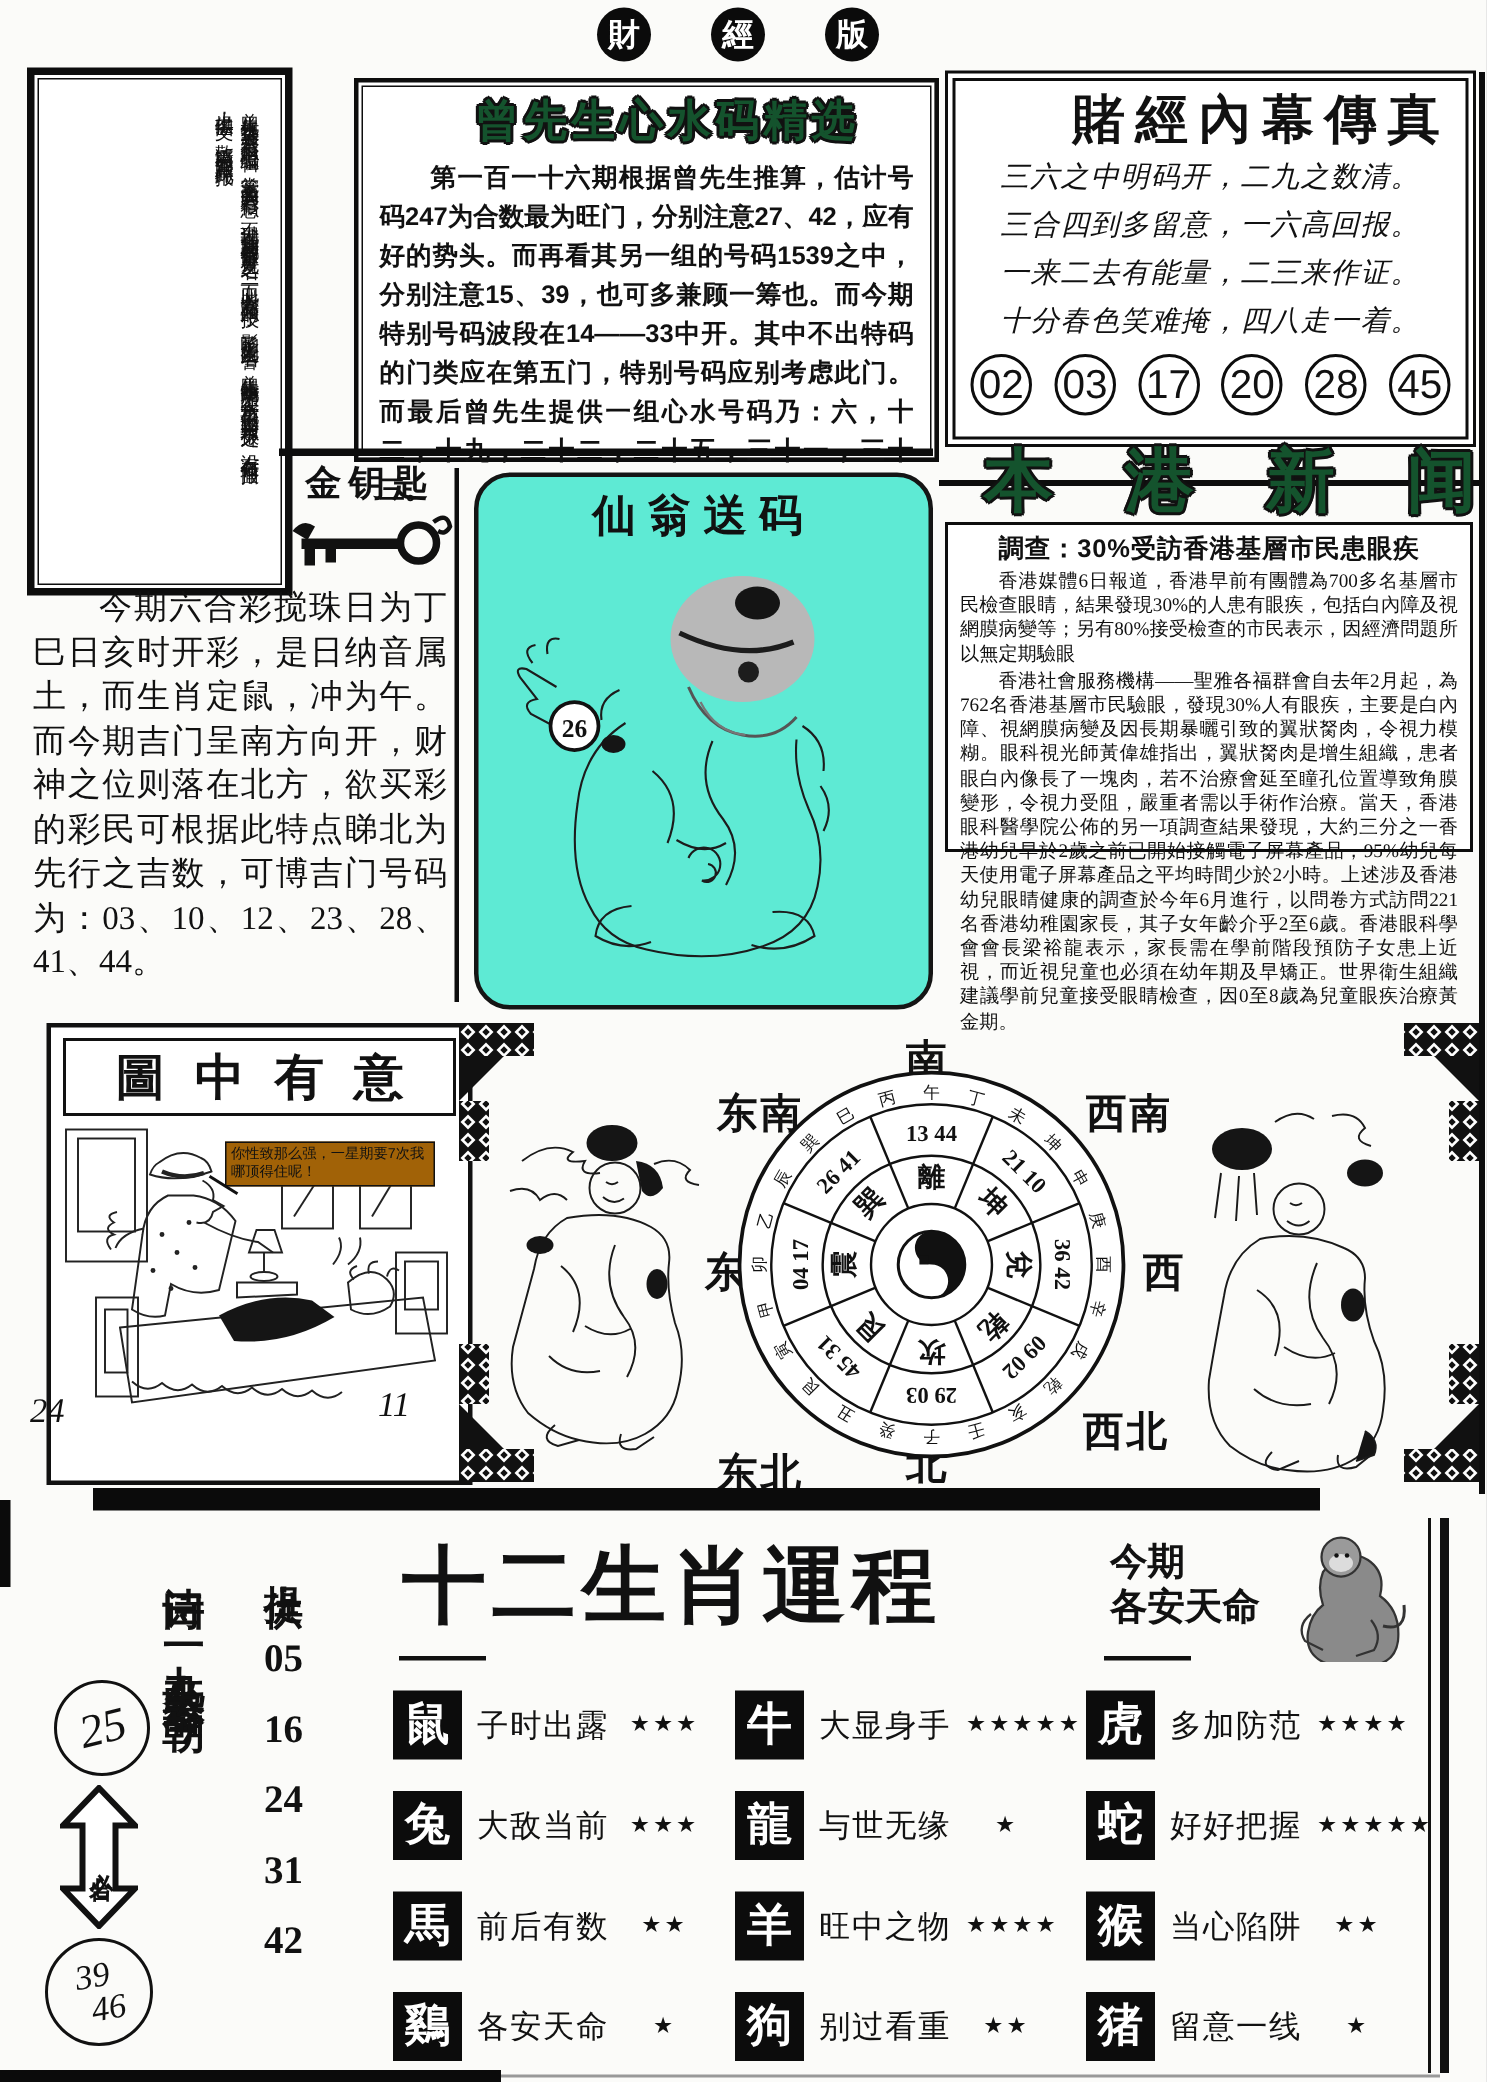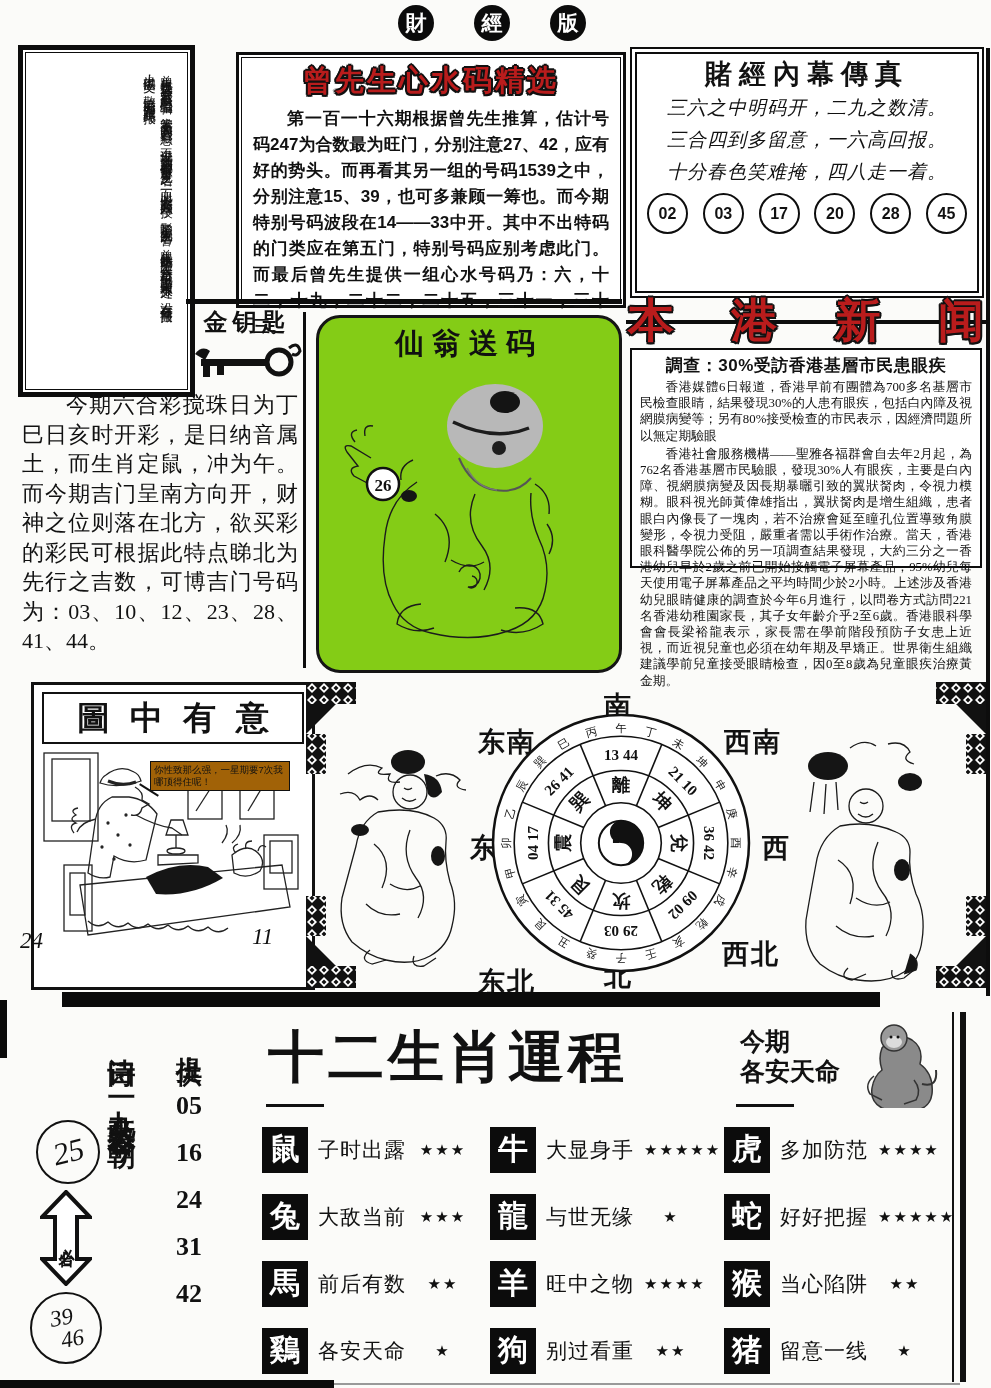--- a/index.html
+++ b/index.html
@@ -1,21 +1,21 @@
 <!DOCTYPE html>
 <html><head>
 <meta charset="utf-8">
 <style>
   html,body{margin:0;padding:0;background:#d8d8d8;}
   #page{position:relative;width:991px;height:1388px;background:#fbfbf9;color:#111;
         font-family:"Liberation Serif",serif;overflow:hidden;}
   .abs{position:absolute;}
   .sans{font-family:"Liberation Sans",sans-serif;}
-  .hollow{color:#b91c1c;text-shadow:2px 0 0 #111,-2px 0 0 #111,0 2px 0 #111,0 -2px 0 #111,
-          1.5px 1.5px 0 #111,-1.5px -1.5px 0 #111,1.5px -1.5px 0 #111,-1.5px 1.5px 0 #111;}
+  .hollow{color:#14532d;text-shadow:2px 0 0 #111,-2px 0 0 #111,0 2px 0 #111,0 -2px 0 #111,
+          1.5px 1.5px 0 #111,-1.5px -1.5px 0 #111,1.5px -1.5px 0 #111,-1.5px 1.5px 0 #111;margin-left:28px;}
 
   
   #seals{left:398px;top:5px;display:flex;gap:40px;}
   .seal{width:36px;height:36px;background:#0b0b0b;border-radius:50%;color:#fff;
         display:flex;align-items:center;justify-content:center;font-size:21px;font-weight:700;}
 
   
   #intro{left:18px;top:45px;width:167px;height:342px;border:5px solid #0d0d0d;background:#fff;}
   #intro-inner{position:absolute;inset:2px;border:1px solid #0d0d0d;}
   #intro-title{margin-top:12px;text-align:center;font-size:30px;font-weight:900;letter-spacing:1px;}
@@ -25,39 +25,39 @@
   
   #tips{left:236px;top:52px;width:384px;height:250px;border:3px solid #0d0d0d;background:#fff;
         box-shadow:inset 0 0 0 2px #fff,inset 0 0 0 3px #0d0d0d;}
   #tips-title{margin-top:6px;text-align:center;font-size:29px;font-weight:900;letter-spacing:3px;}
   #tips-body{margin:5px 14px 0;font-weight:700;font-size:17px;line-height:26px;
              text-align:justify;text-indent:2em;font-family:"Liberation Sans",sans-serif;}
 
   
   #insider{left:630px;top:47px;width:354px;height:251px;border:2px solid #0d0d0d;padding:3px;box-sizing:border-box;background:#fff;}
   #insider-inner{border:2px solid #0d0d0d;height:100%;box-sizing:border-box;padding:2px 10px;}
-  #insider-title{text-align:center;font-size:27px;font-weight:900;letter-spacing:7px;}
+  #insider-title{text-align:right;font-size:35px;font-weight:900;letter-spacing:7px;}
   .insider-line{font-size:19px;line-height:32px;text-align:center;font-style:italic;letter-spacing:1px;}
   #insider-balls{display:flex;justify-content:space-between;margin-top:5px;}
   .ball{width:37px;height:37px;border:2.5px solid #0d0d0d;border-radius:50%;display:flex;
-        align-items:center;justify-content:center;font-size:16px;font-weight:700;font-family:"Liberation Sans",sans-serif;}
+        align-items:center;justify-content:center;font-size:27px;font-weight:400;font-family:"Liberation Sans",sans-serif;}
 
   
   #key-logo{left:190px;top:306px;width:114px;height:100px;text-align:center;}
   #key-label{font-size:24px;font-weight:900;letter-spacing:5px;}
 
   #bar-mid{left:186px;top:299px;width:436px;height:5px;background:#0d0d0d;}
 
   
   #fortune{left:22px;top:390px;width:276px;height:278px;font-size:22px;line-height:29.5px;
            text-align:justify;text-indent:2em;}
   #vrule{left:303px;top:312px;width:3px;height:356px;background:#0d0d0d;}
 
   
-  #immortal{left:316px;top:315px;width:300px;height:352px;border:3px solid #151515;border-radius:24px;background:#84cc16;}
+  #immortal{left:316px;top:315px;width:300px;height:352px;border:3px solid #151515;border-radius:24px;background:#5eead4;}
   #immortal-title{margin-top:6px;text-align:center;font-size:29px;font-weight:900;letter-spacing:8px;}
 
   
   #masthead{left:626px;top:296px;width:360px;height:50px;}
   #masthead-line{position:absolute;left:0;right:0;top:24px;height:4px;background:#0d0d0d;}
   #masthead-chars{position:absolute;inset:0;display:flex;justify-content:space-between;padding:0 2px;
                   font-size:46px;font-weight:900;line-height:50px;}
   #news{left:630px;top:348px;width:352px;height:220px;border:2px solid #0d0d0d;padding:4px 8px;box-sizing:border-box;background:#fff;}
   #news-headline{font-weight:700;font-size:17px;text-align:center;letter-spacing:.5px;font-family:"Liberation Sans",sans-serif;}
   .news-para{font-size:12.8px;line-height:16.2px;text-align:justify;text-indent:2em;margin:2px 0 0;}
@@ -153,20 +153,21 @@
   <div id="tips" class="abs">
     <div id="tips-title" class="hollow sans">曾先生心水码精选</div>
     <div id="tips-body">第一百一十六期根据曾先生推算，估计号码247为合数最为旺门，分别注意27、42，应有好的势头。而再看其另一组的号码1539之中，分别注意15、39，也可多兼顾一筹也。而今期特别号码波段在14——33中开。其中不出特码的门类应在第五门，特别号码应别考虑此门。而最后曾先生提供一组心水号码乃：六，十二，十九，二十二，二十五，三十一，三十三。</div>
   </div>
 
   <div id="insider" class="abs">
     <div id="insider-inner">
       <div id="insider-title">賭經內幕傳真</div>
       <div class="insider-line">三六之中明码开，二九之数清。</div>
       <div class="insider-line">三合四到多留意，一六高回报。</div>
+      <div class="insider-line">一来二去有能量，二三来作证。</div>
       <div class="insider-line">十分春色笑难掩，四八走一着。</div>
       <div id="insider-balls">
         <div class="ball">02</div>
         <div class="ball">03</div>
         <div class="ball">17</div>
         <div class="ball">20</div>
         <div class="ball">28</div>
         <div class="ball">45</div>
       </div>
     </div>

